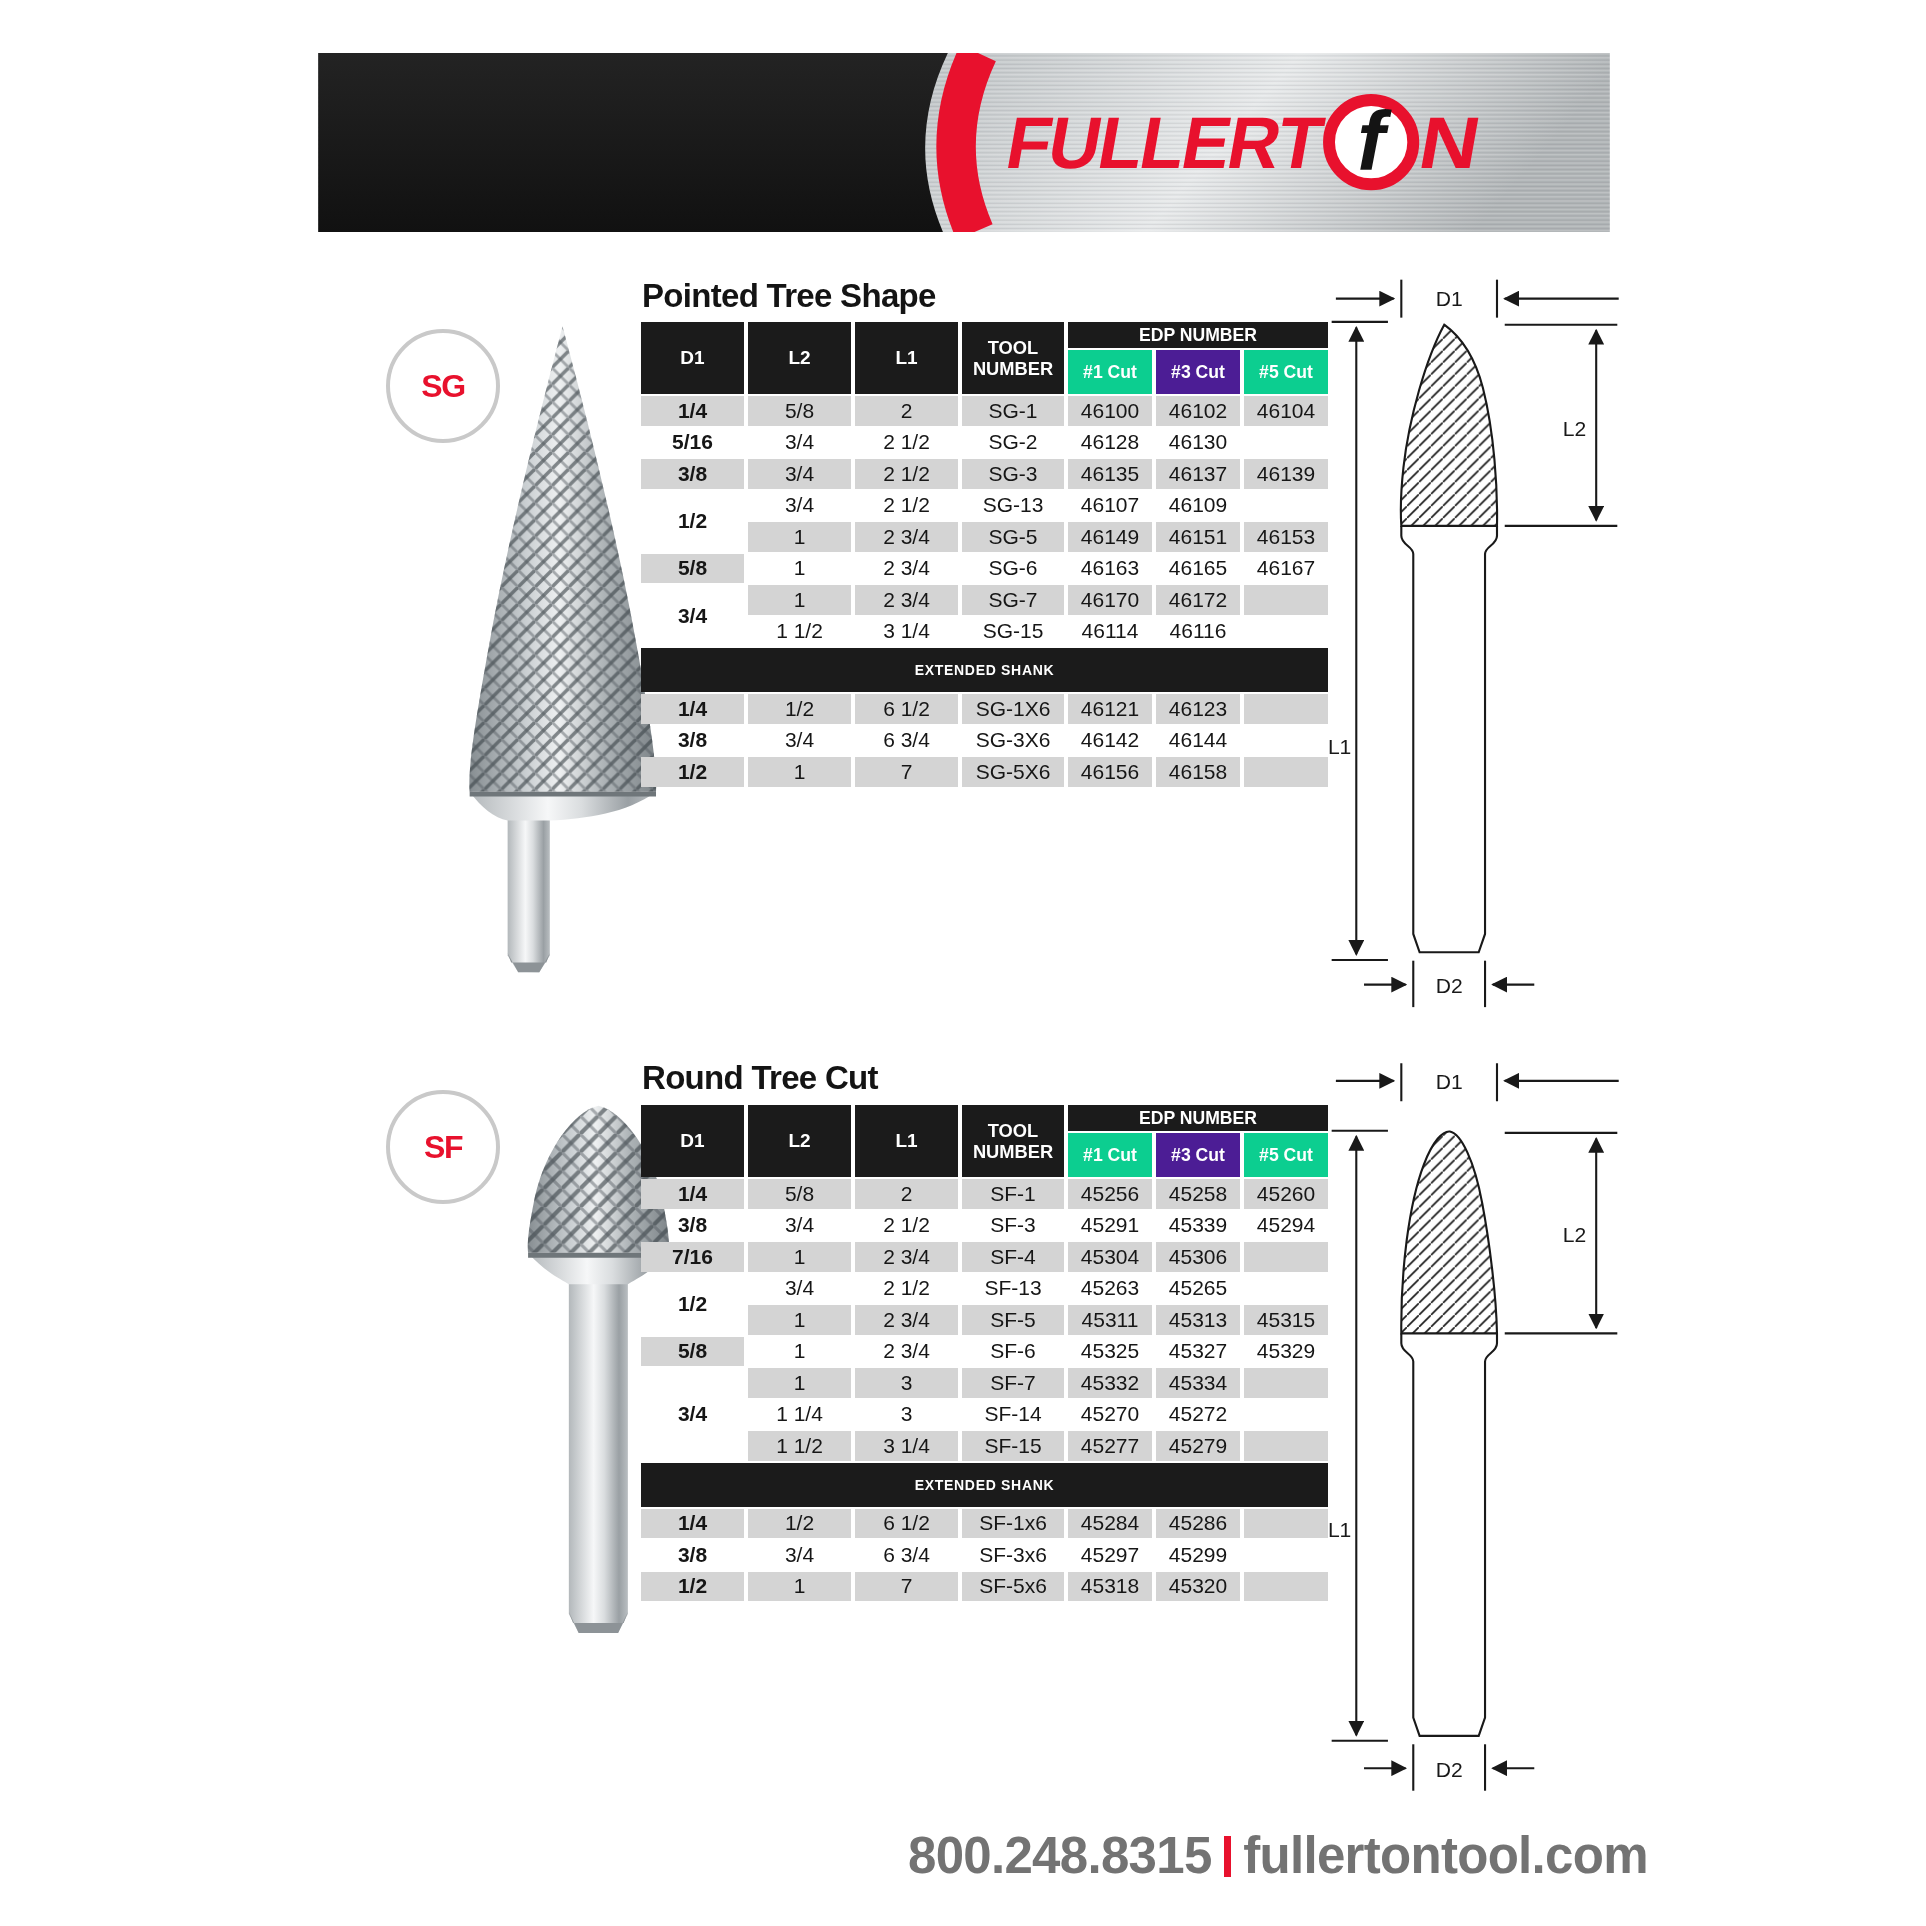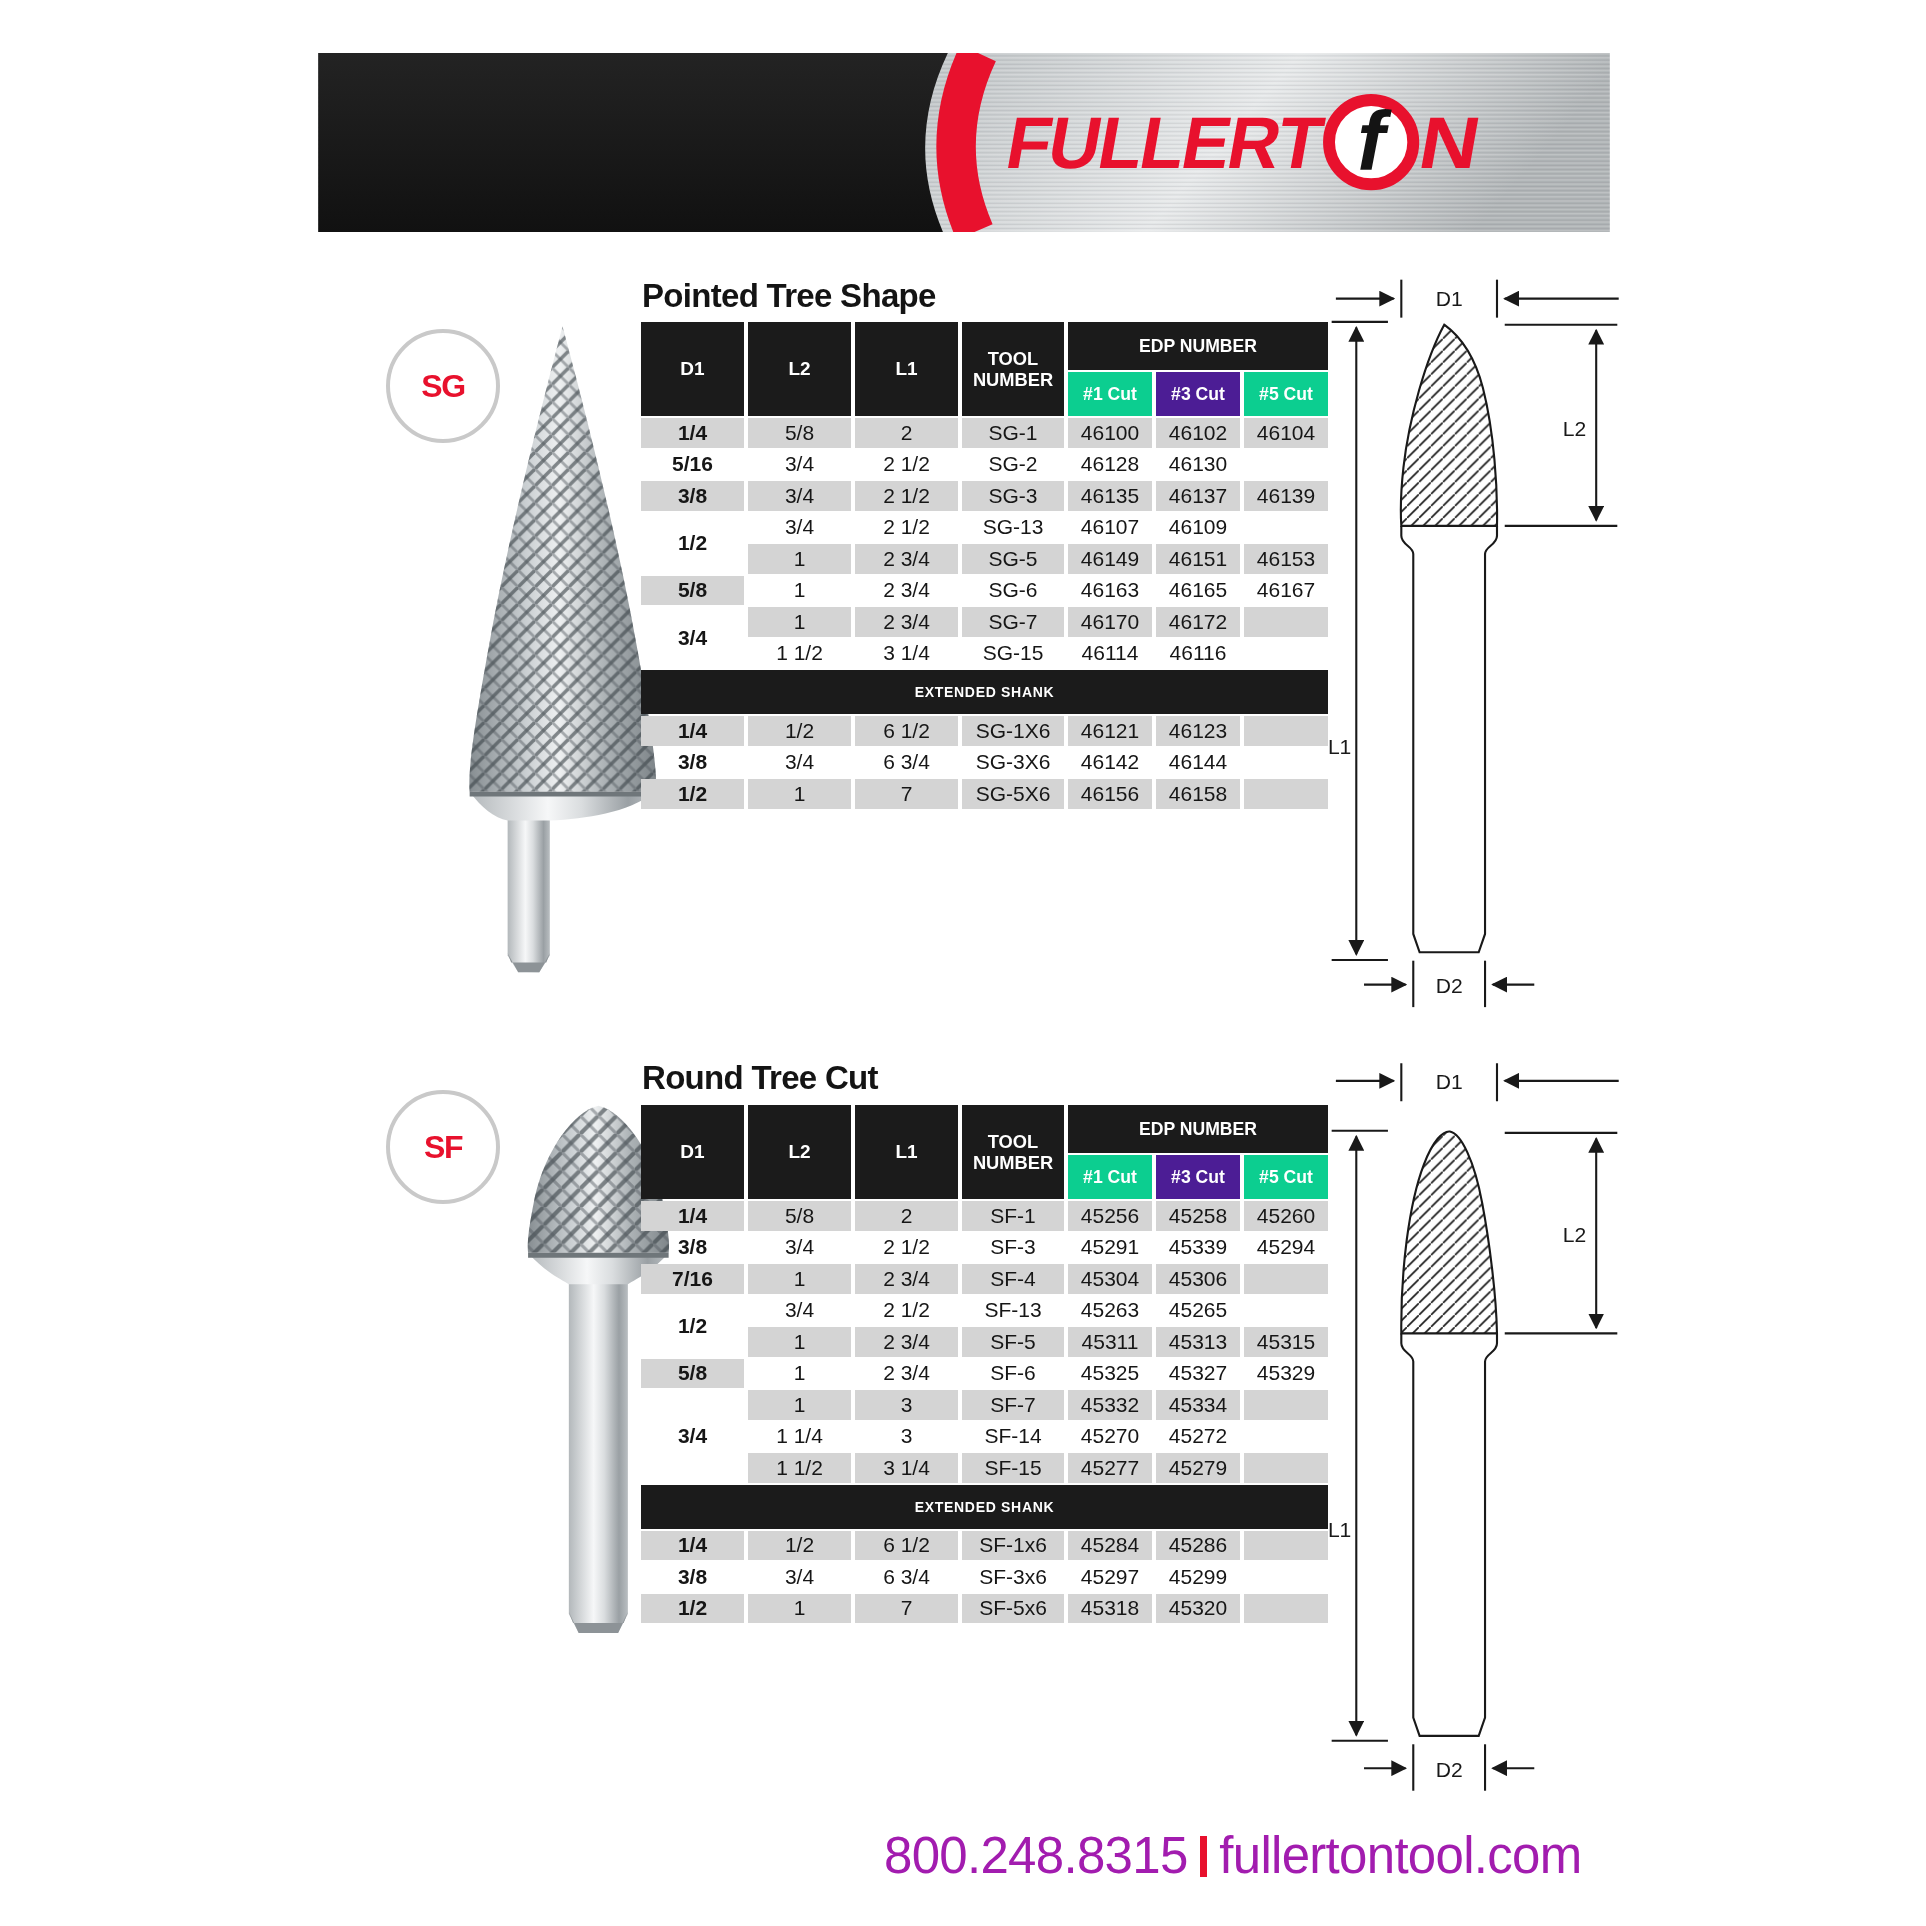--- a/index.html
+++ b/index.html
@@ -15,33 +15,33 @@
 
   
   .badge{width:106px;height:106px;border-radius:50%;border:4.2px solid #c9c9c9;background:#fff;
          display:flex;align-items:center;justify-content:center;color:#e8112d;
          font-size:32px;font-weight:bold;letter-spacing:-1.4px;}
 
   
   table.spec{position:absolute;left:637px;border-collapse:separate;border-spacing:4.9px 2.1px;table-layout:fixed;}
   table.spec th,table.spec td{text-align:center;vertical-align:middle;padding:0;overflow:hidden;}
   th.black{background:#1b1b1b;color:#ffffff;font-weight:bold;font-size:19px;line-height:1.15;}
-  th.edp{height:48px;font-size:17.6px;}
+  th.edp{height:26px;font-size:17.6px;}
   th.cut{height:44px;font-size:17.6px;font-weight:bold;color:#ffffff;}
   th.green{background:#0cce90;}
   th.navy{background:#4c1d95;}
   td{height:29.5px;font-size:21px;color:#161616;white-space:nowrap;}
   td.g{background:#d4d4d4;}
   td.w{background:transparent;}
   td.d1{font-weight:bold;}
   tr.extbar td{background:#1b1b1b;color:#ffffff;font-weight:bold;font-size:14px;height:44px;letter-spacing:0.7px;}
 
   
-  #footer{left:884px;top:1826px;width:640px;text-align:right;font-size:51px;font-weight:normal;
-          color:#a21caf;letter-spacing:-0.7px;white-space:nowrap;}
+  #footer{left:908px;top:1826px;width:640px;text-align:right;font-size:51px;font-weight:bold;
+          color:#737373;letter-spacing:-0.7px;white-space:nowrap;}
   #footer .pipe{display:inline-block;width:6.3px;height:41px;background:#e8112d;margin:0 12.7px;vertical-align:-4.2px;}
 
   svg text{font-family:"Liberation Sans",sans-serif;}
 </style>
 </head>
 <body>
 
 <div class="canvas">
 
   <svg id="banner" class="abs" viewBox="0 0 1840 255">

